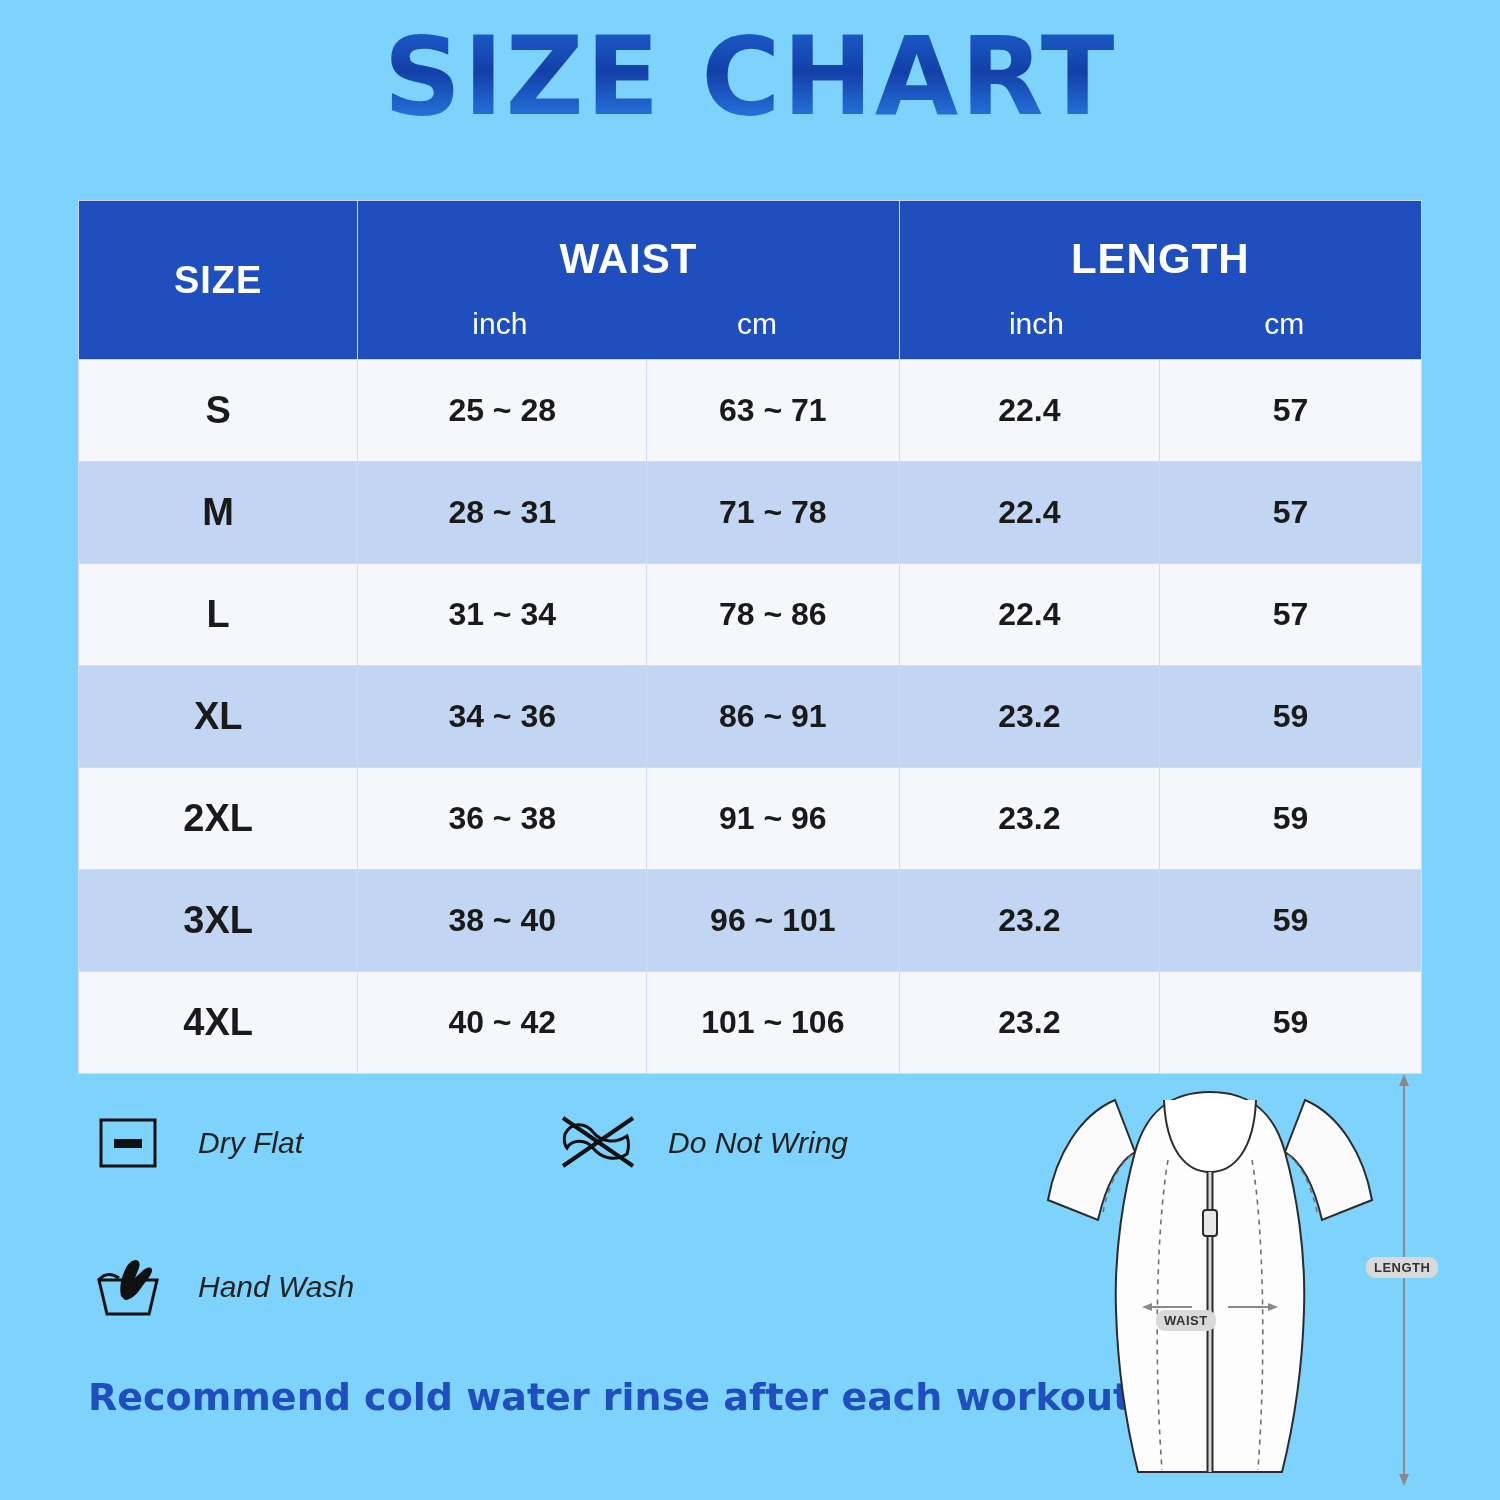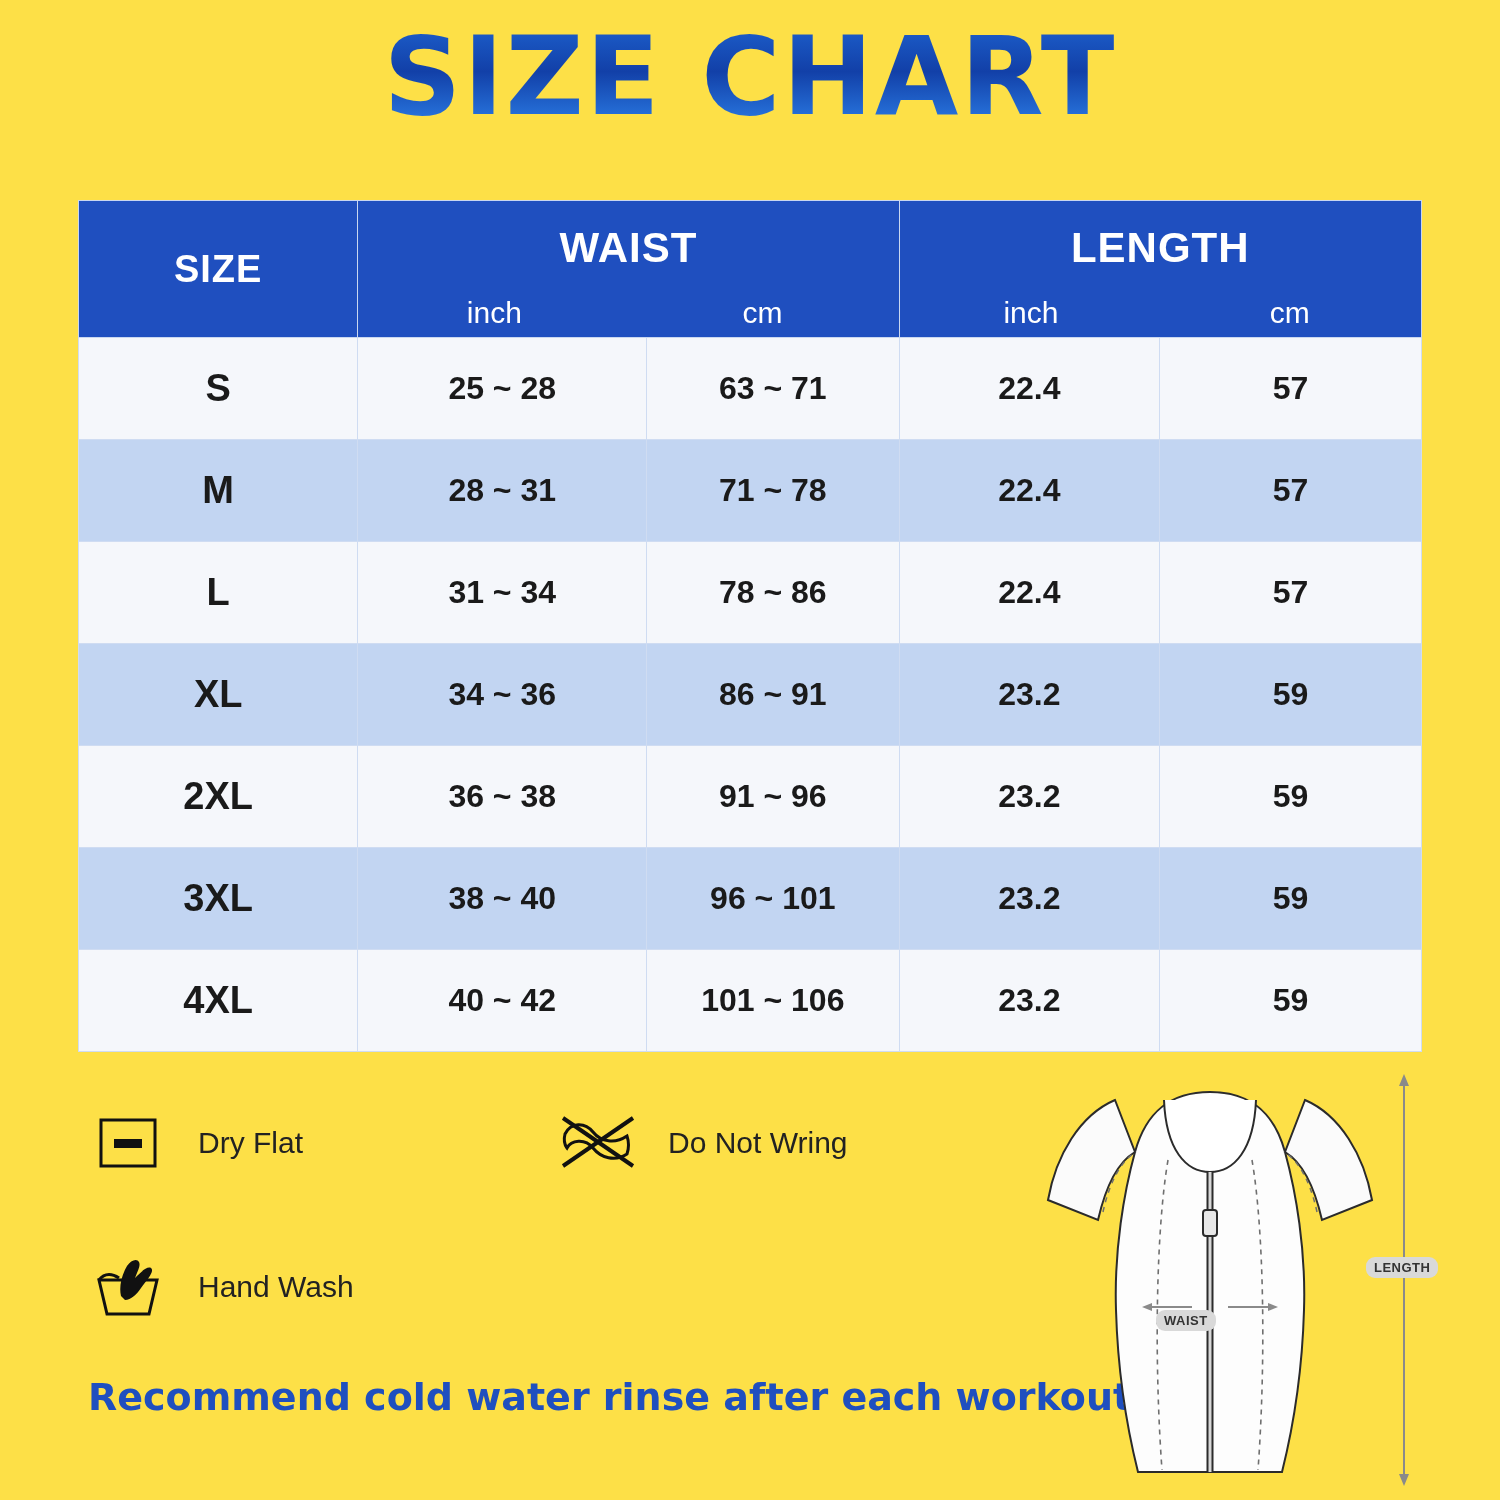--- a/index.html
+++ b/index.html
@@ -11,21 +11,21 @@
     height: 1500px;
     background: #f7f7f7;
     font-family: "Liberation Sans", sans-serif;
     overflow: hidden;
     position: relative;
   }
   #page {
     position: relative;
     width: 1500px;
     height: 1500px;
-    background: #fde047;
+    background: #7dd3fc;
   }
 
   
   .title {
     position: absolute;
     top: 18px;
     left: 0;
     width: 1500px;
     text-align: center;
     font-size: 108px;
@@ -52,21 +52,21 @@
     table-layout: fixed;
   }
   table.size-table th, table.size-table td {
     text-align: center;
     vertical-align: middle;
   }
   thead th {
     background: #1f4fbf;
     color: #ffffff;
     border: 1px solid #c9d7f0;
-    padding: 2px;
+    padding: 13px;
   }
   .head-size {
     font-size: 38px;
     font-weight: bold;
     letter-spacing: 1px;
     height: 132px;
   }
   .head-group {
     height: 132px;
     position: relative;
@@ -100,20 +100,21 @@
   
   .care {
     position: absolute;
     left: 80px;
     top: 1095px;
     width: 940px;
   }
   .care-row {
     display: flex;
     margin-bottom: 48px;
+    font-style: italic;
   }
   .care-item {
     display: flex;
     align-items: center;
     width: 470px;
   }
   .care-icon {
     width: 96px;
     height: 96px;
     display: flex;

